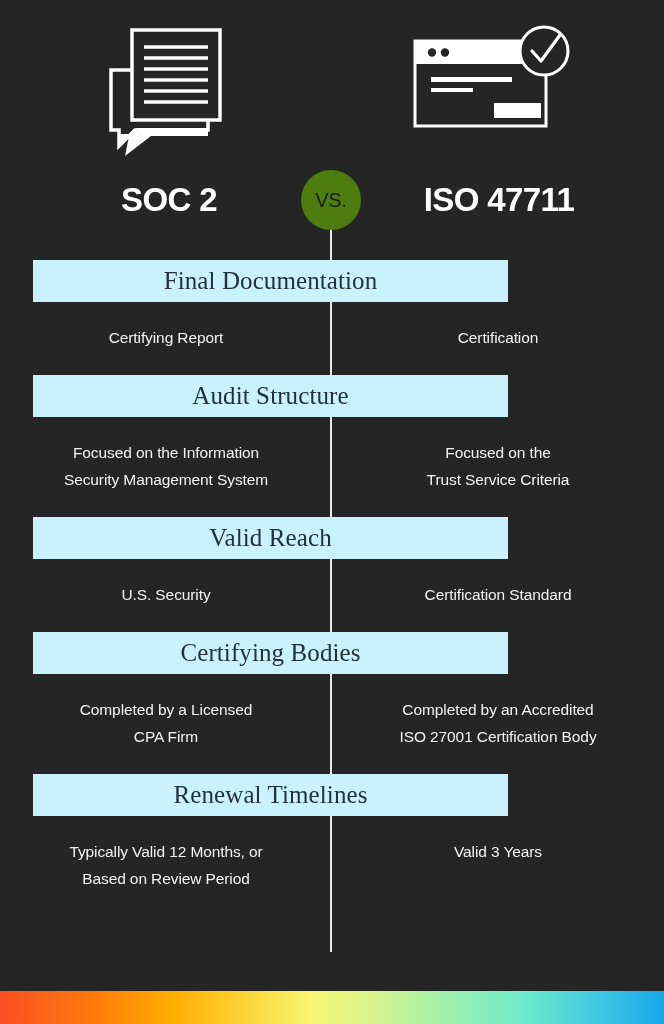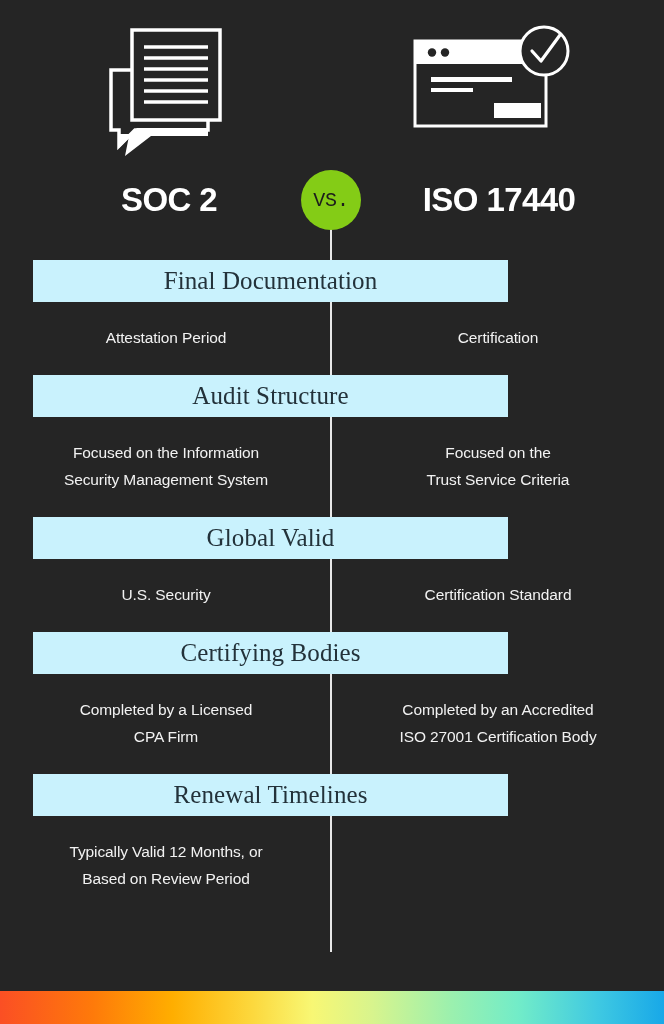--- a/index.html
+++ b/index.html
@@ -72,28 +72,28 @@
   .brand.left  { left: 19px; }
   .brand.right { left: 349px; }
 
   .vs-badge {
     position: absolute;
     left: 301px;
     top: -6px;
     width: 60px;
     height: 60px;
     border-radius: 50%;
-    background: #84cc16;
+    background: #4d7c0f;
     display: flex;
     align-items: center;
     justify-content: center;
     color: #1c1c1c;
     font-size: 20px;
     letter-spacing: -0.2px;
-    font-family: Liberation Mono, monospace;
+    font-family: Liberation Sans, sans-serif;
     z-index: 3;
   }
 
   
   .rows {
     position: relative;
     z-index: 2;
   }
 
   .band {
@@ -185,52 +185,53 @@
         <rect x="19" y="64" width="42" height="4" fill="#ffffff"></rect>
         <rect x="82" y="79" width="47" height="15" fill="#ffffff"></rect>
         <circle cx="132" cy="27" r="24" stroke="#ffffff" stroke-width="3" fill="#252525"></circle>
         <path d="M120 27 L129 37 L148 11" stroke="#ffffff" stroke-width="3.2" fill="none" stroke-linecap="round" stroke-linejoin="round"></path>
       </svg>
     </div>
 
     <div class="brand-row">
       <div class="brand left">SOC 2</div>
       <div class="vs-badge">VS.</div>
-      <div class="brand right">ISO 17440</div>
+      <div class="brand right">ISO 47711</div>
     </div>
   </div>
 
   <div class="rows">
 
     <div class="band">Final Documentation</div>
     <div class="pair">
-      <div class="cell">Attestation Period</div>
+      <div class="cell">Certifying Report</div>
       <div class="cell">Certification</div>
     </div>
 
     <div class="band">Audit Structure</div>
     <div class="pair">
       <div class="cell">Focused on the Information<br>Security Management System</div>
       <div class="cell">Focused on the<br>Trust Service Criteria</div>
     </div>
 
-    <div class="band">Global Valid</div>
+    <div class="band">Valid Reach</div>
     <div class="pair">
       <div class="cell">U.S. Security</div>
       <div class="cell">Certification Standard</div>
     </div>
 
     <div class="band">Certifying Bodies</div>
     <div class="pair">
       <div class="cell">Completed by a Licensed<br>CPA Firm</div>
       <div class="cell">Completed by an Accredited<br>ISO 27001 Certification Body</div>
     </div>
 
     <div class="band">Renewal Timelines</div>
     <div class="pair">
       <div class="cell">Typically Valid 12 Months, or<br>Based on Review Period</div>
+      <div class="cell">Valid 3 Years</div>
     </div>
 
   </div>
 
   <div class="gradient-bar"></div>
 
 </div>
 
 </body></html>

